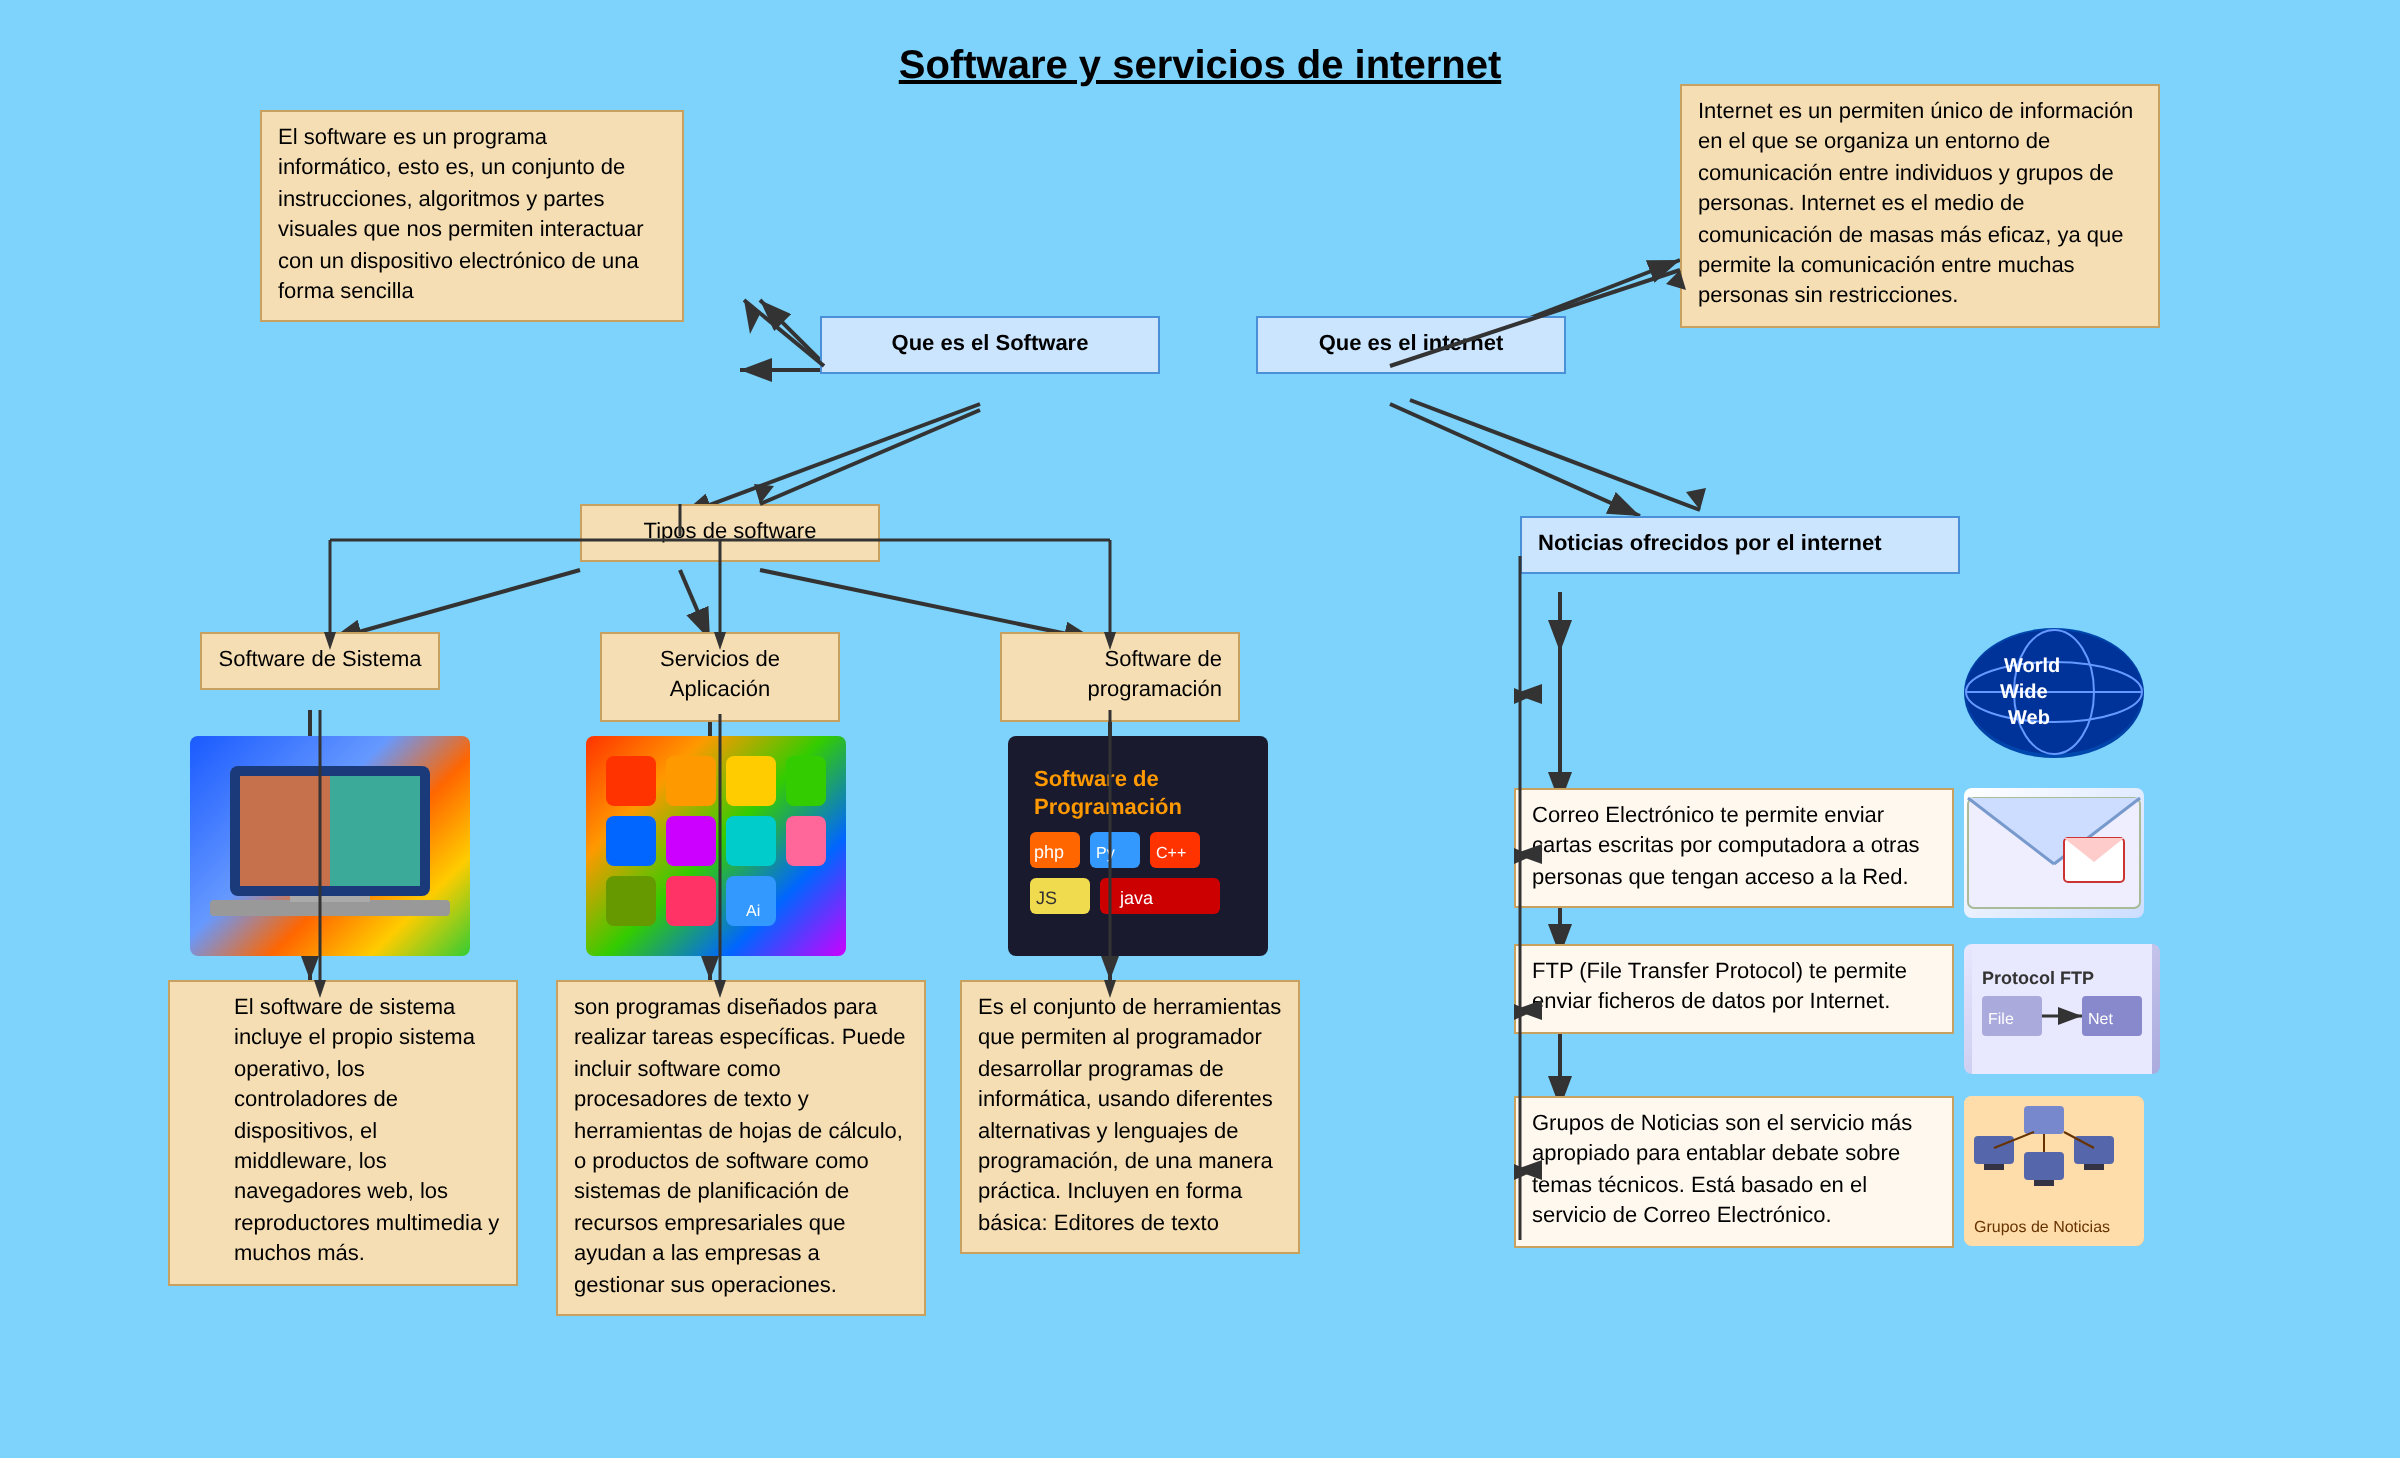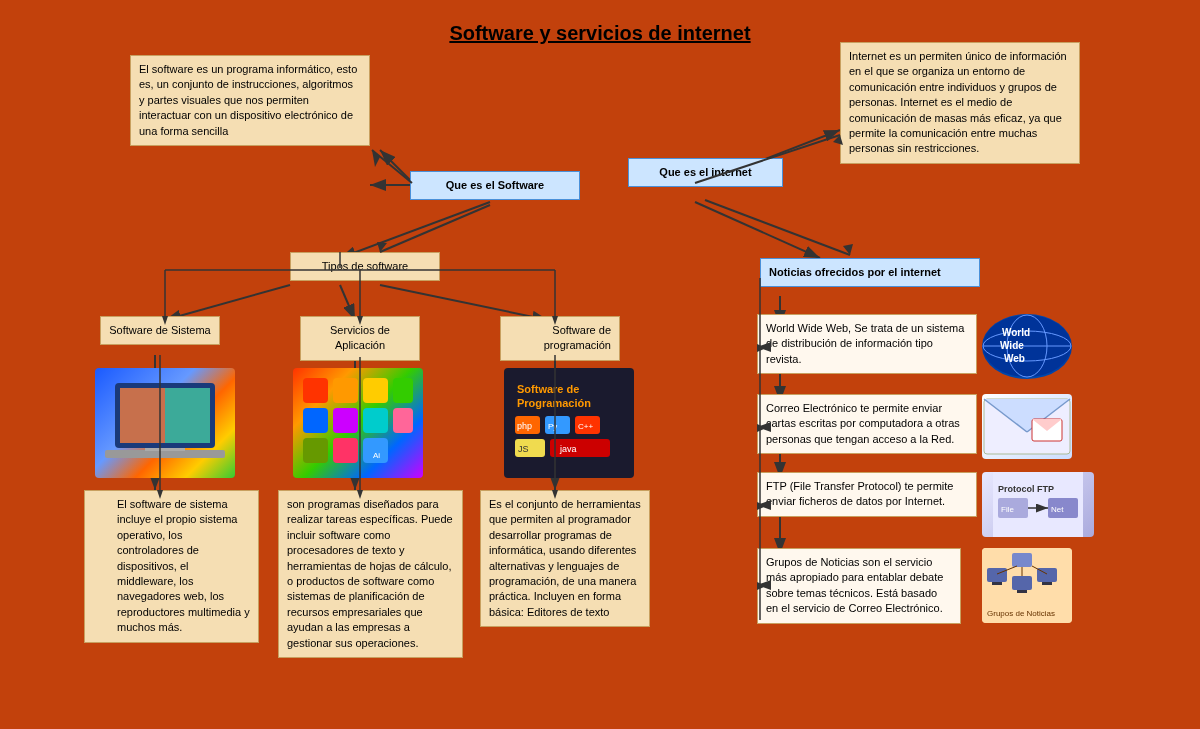--- a/index.html
+++ b/index.html
@@ -8,21 +8,21 @@
       font-family: Arial, sans-serif;
       font-size: 11px;
       width: 1200px;
       height: 729px;
       overflow: hidden;
       position: relative;
     }
     .canvas {
       width: 1200px;
       height: 729px;
-      background: #c2410c;
+      background: #7dd3fc;
       position: relative;
     }
     .title {
       position: absolute;
       top: 22px;
       left: 50%;
       transform: translateX(-50%);
       font-size: 20px;
       font-weight: bold;
       text-decoration: underline;
@@ -127,29 +127,29 @@
 
     <line x1="780" y1="296" x2="780" y2="326" stroke="#333" stroke-width="2" marker-end="url(#arrowhead)"></line>
 
     <line x1="780" y1="296" x2="780" y2="402" stroke="#333" stroke-width="2" marker-end="url(#arrowhead)"></line>
 
     <line x1="780" y1="296" x2="780" y2="478" stroke="#333" stroke-width="2" marker-end="url(#arrowhead)"></line>
 
     <line x1="780" y1="296" x2="780" y2="554" stroke="#333" stroke-width="2" marker-end="url(#arrowhead)"></line>
   </svg>
 
-  <div class="box box-blue" style="left:410px; top:171px; width:170px; text-align:center; font-weight:bold;">
+  <div class="box box-blue" style="left:410px; top:158px; width:170px; text-align:center; font-weight:bold;">
     <span>Que es el Software</span>
   </div>
 
   <div class="box box-blue" style="left:628px; top:158px; width:155px; text-align:center; font-weight:bold;">
     <span>Que es el internet</span>
   </div>
 
-  <div class="box box-orange" style="left:130px; top:55px; width:240px;">
+  <div class="box box-orange" style="left:130px; top:55px; width:212px;">
     <span>El software es un programa informático, esto es, un conjunto de instrucciones, algoritmos y partes visuales que nos permiten interactuar con un dispositivo electrónico de una forma sencilla</span>
   </div>
 
   <div class="box box-orange" style="left:840px; top:42px; width:240px;">
     <span>Internet es un permiten único de información en el que se organiza un entorno de comunicación entre individuos y grupos de personas. Internet es el medio de comunicación de masas más eficaz, ya que permite la comunicación entre muchas personas sin restricciones.</span>
   </div>
 
   <div class="box box-orange" style="left:290px; top:252px; width:150px; text-align:center;">
     <span>Tipos de software</span>
   </div>
@@ -221,23 +221,20 @@
   </div>
 
   <div class="box box-orange" style="left:480px; top:490px; width:170px;">
     <span>Es el conjunto de herramientas que permiten al programador desarrollar programas de informática, usando diferentes alternativas y lenguajes de programación, de una manera práctica. Incluyen en forma básica: Editores de texto</span>
   </div>
 
   <div class="box box-blue" style="left:760px; top:258px; width:220px; font-weight:bold;">
     <span>Noticias ofrecidos por el internet</span>
   </div>
 
-  <div class="box box-light" style="left:757px; top:314px; width:220px;">
-    <span>World Wide Web, Se trata de un sistema de distribución de información tipo revista.</span>
-  </div>
 
   <div class="img-placeholder www-img" style="left:982px; top:314px; width:90px; height:65px; border-radius:50%; overflow:hidden;">
     <svg width="90" height="65" viewBox="0 0 90 65">
       <ellipse cx="45" cy="32" rx="44" ry="31" fill="#003399"></ellipse>
       <ellipse cx="45" cy="32" rx="20" ry="31" fill="none" stroke="#6699ff" stroke-width="1"></ellipse>
       <ellipse cx="45" cy="32" rx="44" ry="15" fill="none" stroke="#6699ff" stroke-width="1"></ellipse>
       <line x1="1" y1="32" x2="89" y2="32" stroke="#6699ff" stroke-width="1"></line>
       <text x="20" y="22" font-size="10" fill="white" font-weight="bold">World</text>
       <text x="18" y="35" font-size="10" fill="white" font-weight="bold">Wide</text>
       <text x="22" y="48" font-size="10" fill="white" font-weight="bold">Web</text>
@@ -256,33 +253,33 @@
       <line x1="88" y1="5" x2="45" y2="38" stroke="#7799cc" stroke-width="1.5"></line>
       <rect x="50" y="25" width="30" height="22" rx="2" fill="white" stroke="#cc3333" stroke-width="1"></rect>
       <polygon points="50,25 65,37 80,25" fill="#ffcccc"></polygon>
     </svg>
   </div>
 
   <div class="box box-light" style="left:757px; top:472px; width:220px;">
     <span>FTP (File Transfer Protocol) te permite enviar ficheros de datos por Internet.</span>
   </div>
 
-  <div class="img-placeholder ftp-img" style="left:982px; top:472px; width:112px; height:65px; border-radius:4px;">
+  <div class="img-placeholder ftp-img" style="left:982px; top:472px; width:98px; height:65px; border-radius:4px;">
     <svg width="90" height="65" viewBox="0 0 90 65">
       <rect width="90" height="65" fill="#e8e8ff"></rect>
       <text x="5" y="20" font-size="9" fill="#333" font-weight="bold">Protocol FTP</text>
       <rect x="5" y="26" width="30" height="20" rx="2" fill="#aaaadd"></rect>
       <text x="8" y="40" font-size="8" fill="white">File</text>
       <line x1="35" y1="36" x2="55" y2="36" stroke="#333" stroke-width="1.5" marker-end="url(#arrowhead)"></line>
       <rect x="55" y="26" width="30" height="20" rx="2" fill="#8888cc"></rect>
       <text x="58" y="40" font-size="8" fill="white">Net</text>
     </svg>
   </div>
 
-  <div class="box box-light" style="left:757px; top:548px; width:204px;">
+  <div class="box box-light" style="left:757px; top:548px; width:220px;">
     <span>Grupos de Noticias son el servicio más apropiado para entablar debate sobre temas técnicos. Está basado en el servicio de Correo Electrónico.</span>
   </div>
 
   <div class="img-placeholder news-img" style="left:982px; top:548px; width:90px; height:75px; border-radius:4px;">
     <svg width="90" height="75" viewBox="0 0 90 75">
       <rect width="90" height="75" fill="#ffddaa"></rect>
 
       <rect x="5" y="20" width="20" height="14" rx="2" fill="#5566aa"></rect>
       <rect x="10" y="34" width="10" height="3" fill="#334"></rect>
       <rect x="30" y="28" width="20" height="14" rx="2" fill="#5566aa"></rect>

